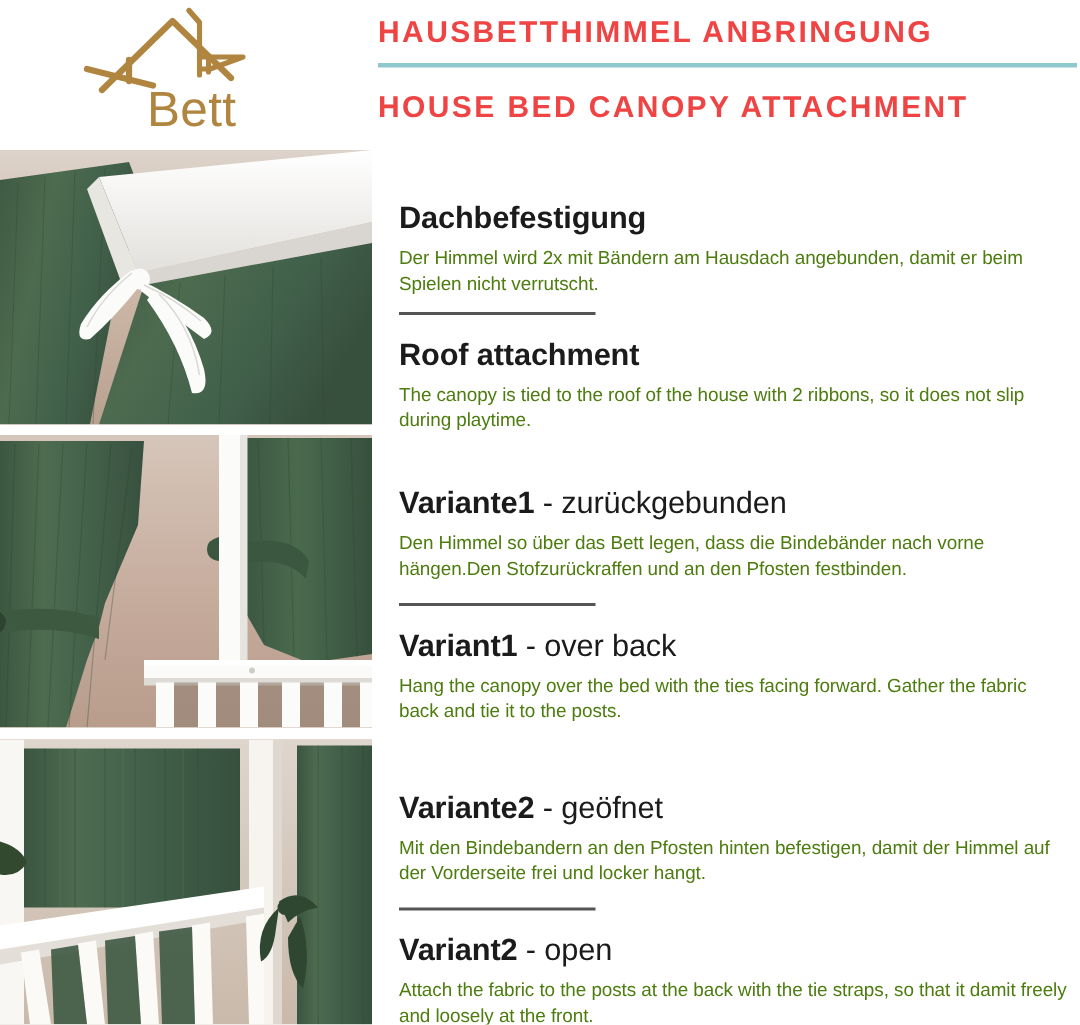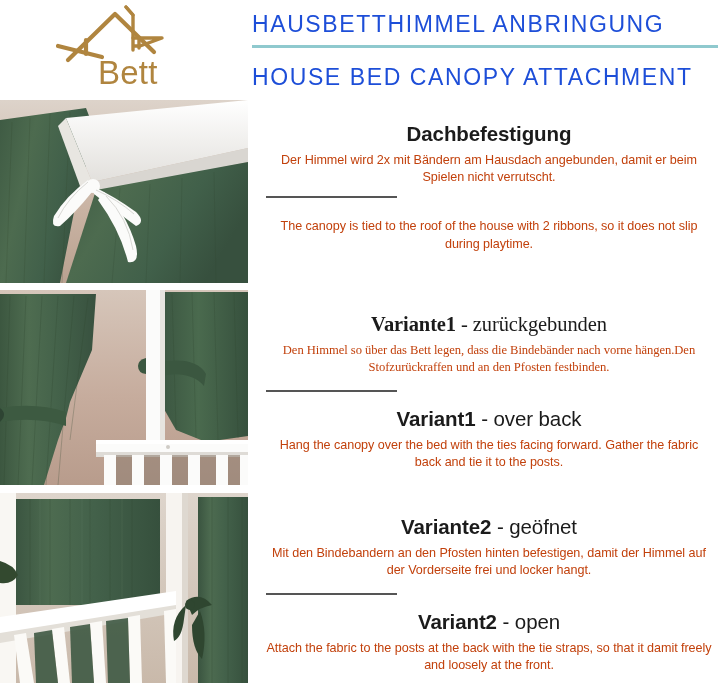--- a/index.html
+++ b/index.html
@@ -47,23 +47,23 @@
     line-height: 1;
     white-space: nowrap;
   }
 
   #header-titles {
     position: absolute;
     left: 252px; top: 8px;
     width: 466px;
   }
   .header-line {
-    color: #1d4ed8;
-    font-size: 23px;
-    font-weight: 400;
+    color: #ef4444;
+    font-size: 20px;
+    font-weight: 700;
     letter-spacing: 1.6px;
     white-space: nowrap;
     line-height: 1.15;
   }
   #header-title-de { margin-top: 3px; }
   #header-rule {
     width: 466px;
     height: 3px;
     background: #8FC9CE;
     margin: 8px 0 8px 0;
@@ -84,62 +84,61 @@
     position: absolute;
     left: 0; top: 0;
     width: 248px; height: 100%;
     overflow: hidden;
     background: #c9b8ab;
   }
   .photo svg { display: block; width: 100%; height: 100%; }
 
   .textcol {
     position: absolute;
-    left: 266px; top: 0;
+    left: 266px; top: 12px;
     width: 446px;
     height: 100%;
-    text-align: center;
   }
 
   .blk { position: absolute; left: 0; width: 446px; }
 
   .head {
     color: #1b1b1b;
     font-size: 20.5px;
     font-weight: 400;
     line-height: 1.2;
     white-space: nowrap;
     letter-spacing: -0.1px;
   }
   .head b { font-weight: 700; }
   .head .sep { font-weight: 400; }
 
   .body {
-    color: #c2410c;
+    color: #4d7c0f;
     font-size: 12.6px;
     font-weight: 400;
     line-height: 1.42;
     margin-top: 5px;
     letter-spacing: -0.05px;
   }
 
   .midrule {
     position: absolute;
     left: 0;
     width: 131px;
     height: 2px;
     background: #555555;
   }
 
   
   #r0-de   { top: 22px; }
   #r0-rule { top: 96px; }
   #r0-en   { top: 113px; }
   
-  #r1-de   { top: 22px; font-family: Liberation Serif, serif; }
+  #r1-de   { top: 22px; }
   #r1-rule { top: 100px; }
   #r1-en   { top: 117px; }
   
   #r2-de   { top: 22px; }
   #r2-rule { top: 100px; }
   #r2-en   { top: 117px; }
 </style>
 </head>
 <body>
 
@@ -237,20 +236,21 @@
       </svg>
     </div>
 
     <div class="textcol">
       <div class="blk" id="r0-de">
         <div class="head"><b>Dachbefestigung</b><span class="sep"></span></div>
         <div class="body">Der Himmel wird 2x mit Bändern am Hausdach angebunden, damit er beim Spielen nicht verrutscht.</div>
       </div>
       <div class="midrule" id="r0-rule"></div>
       <div class="blk" id="r0-en">
+        <div class="head"><b>Roof attachment</b><span class="sep"></span></div>
         <div class="body">The canopy is tied to the roof of the house with 2 ribbons, so it does not slip during playtime.</div>
       </div>
     </div>
   </div>
 
   <div class="row" id="row-1">
     <div class="photo">
       <svg viewBox="0 0 248 195" preserveAspectRatio="xMidYMid slice" xmlns="http://www.w3.org/2000/svg">
         <defs>
           <linearGradient id="wall1" x1="0" y1="0" x2="0" y2="1">

